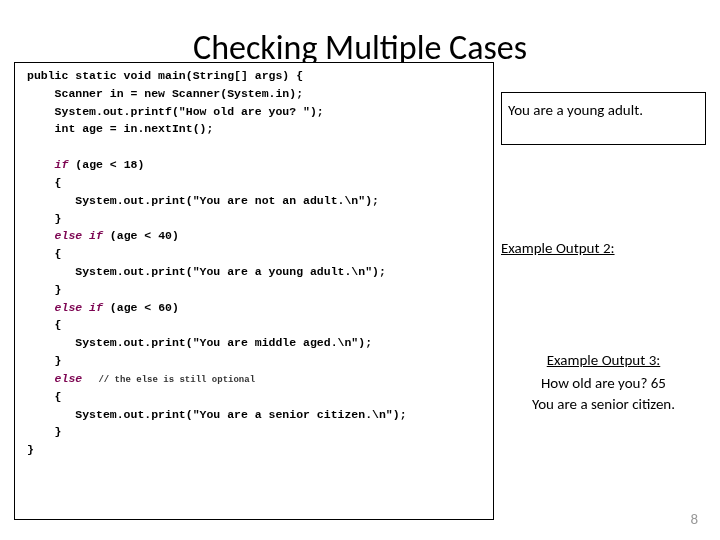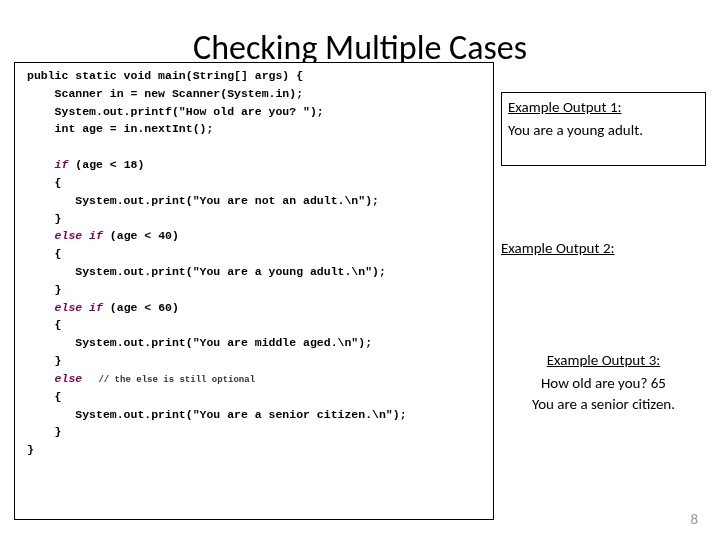--- a/index.html
+++ b/index.html
@@ -78,21 +78,20 @@
 <span>    {</span>
 <span>       System.out.print("You are middle aged.\n");</span>
 <span>    }</span>
 <span class="kw">    else</span><span class="cmt">   // the else is still optional</span>
 <span>    {</span>
 <span>       System.out.print("You are a senior citizen.\n");</span>
 <span>    }</span>
 <span>}</span></div>
 
 <div class="side side1">
-  <div class="ex-label">Example Output 1:</div>
   <div class="ex-body">
     <div>You are a young adult.</div>
   </div>
 </div>
 
 <div class="side side2">
   <div class="ex-label">Example Output 2:</div>
 </div>
 
 <div class="side side3">

